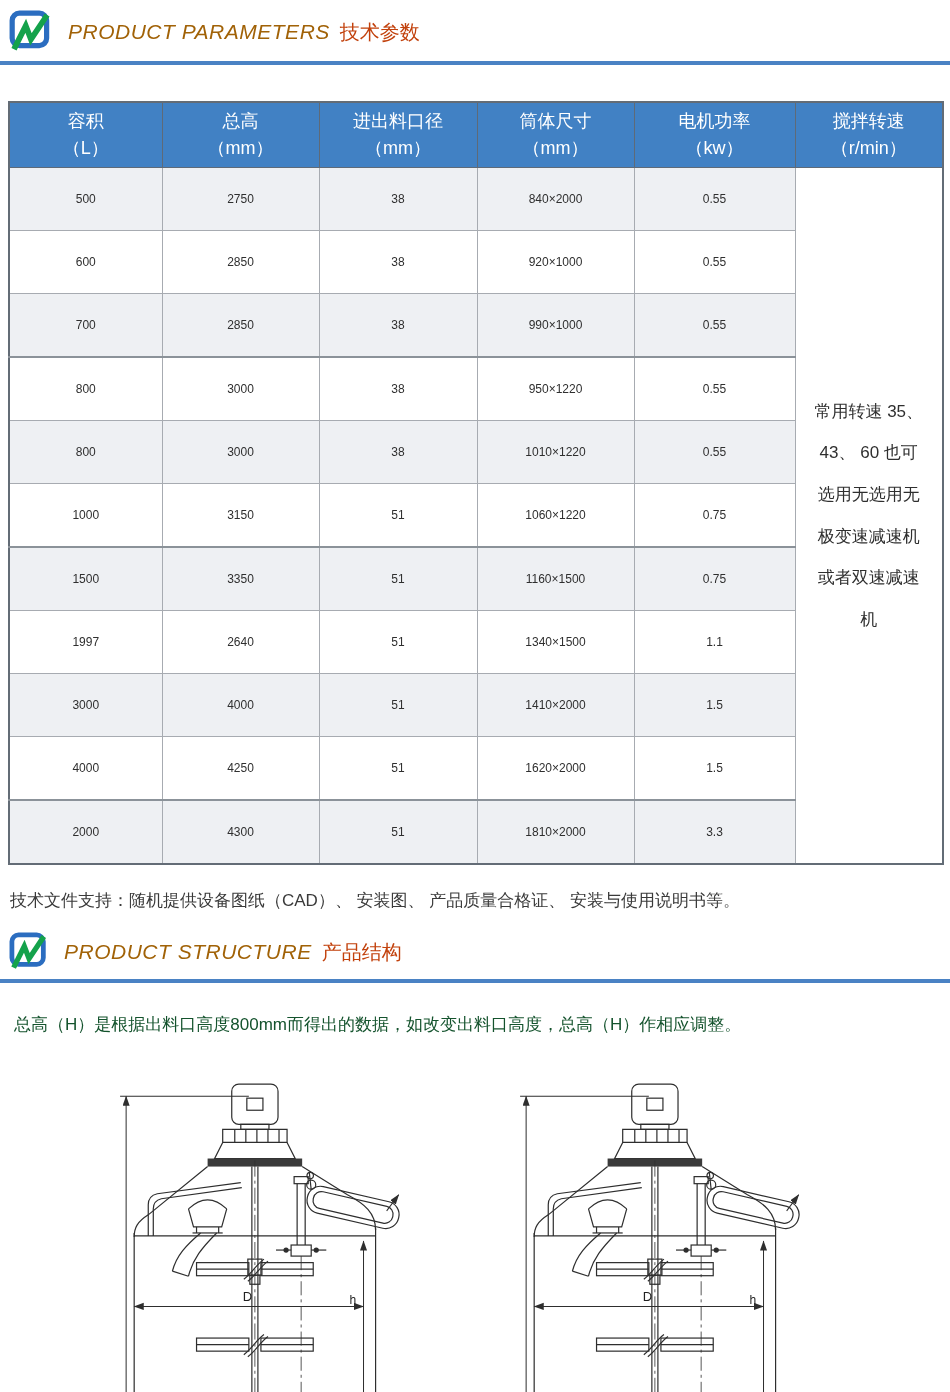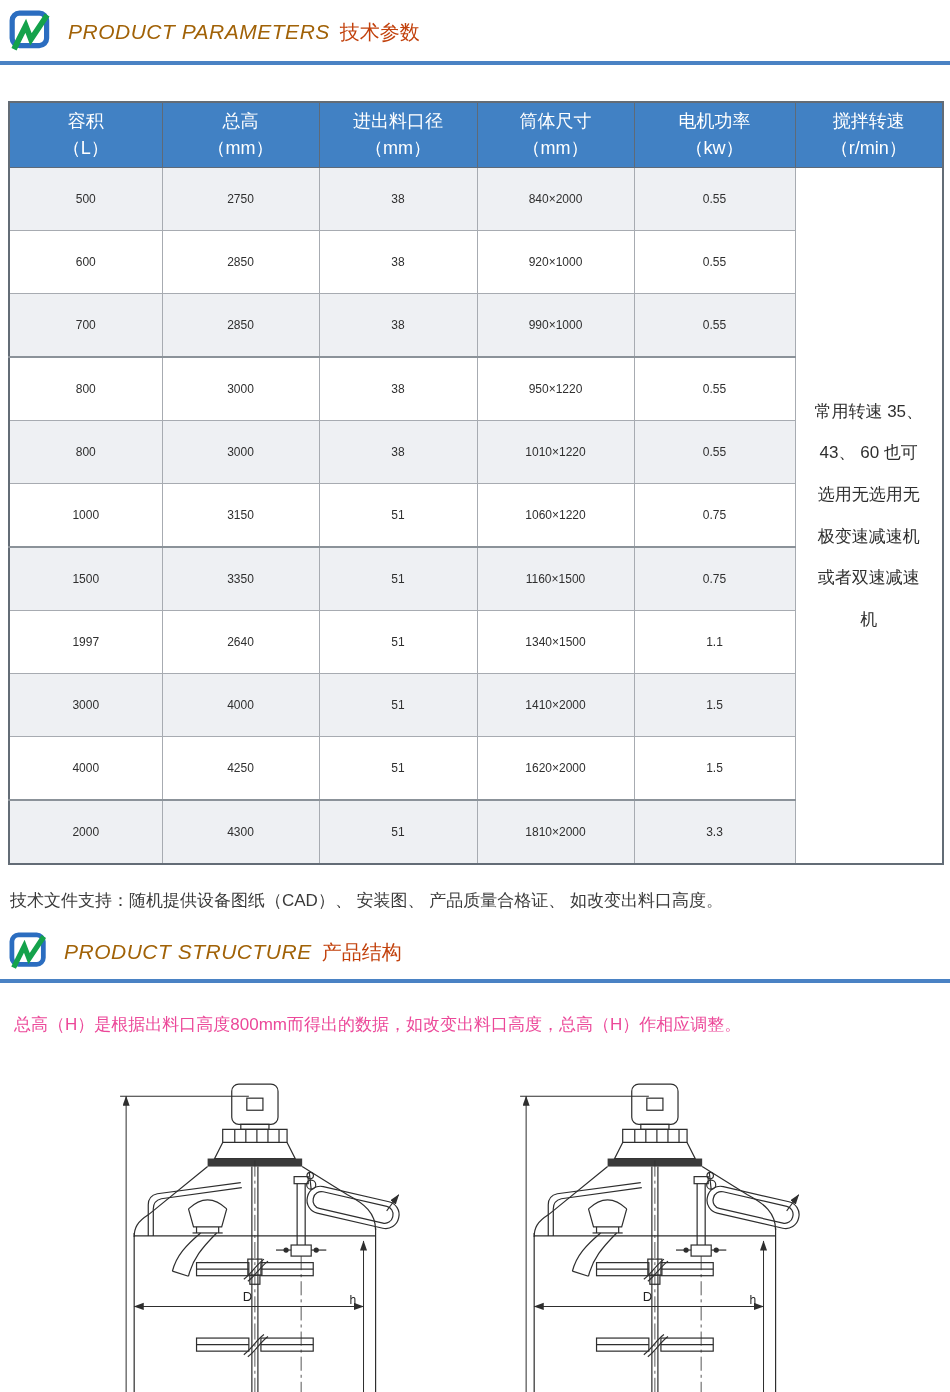--- a/index.html
+++ b/index.html
@@ -22,21 +22,21 @@
      border:1px solid #5e6a78;padding:0;line-height:1.5;}
   th div{text-align:center;}
   td{border:1px solid #a7abb1;text-align:center;font-size:12px;color:#2f2f2f;
      height:38px;padding:12px;}
   tbody tr:nth-child(odd){background:#eef0f3;}
   tbody tr:nth-child(3) td,tbody tr:nth-child(6) td,tbody tr:nth-child(10) td{border-bottom:2px solid #8b9299;}
   td.merged{background:#fff;font-size:17px;line-height:2.45;padding:0 16px;vertical-align:middle;}
   
   .support-note{margin:24px 10px 0 10px;font-size:17px;color:#3a3a3a;}
   .sec2{margin-top:20px;}
-  .red-note{margin:30px 14px 0 14px;font-size:17px;color:#ec4899;}
+  .red-note{margin:30px 14px 0 14px;font-size:17px;color:#14532d;}
   
   .diagrams{display:flex;justify-content:center;gap:58px;margin-top:36px;}
   .tank{width:342px;height:508px;}
   .hidden-defs{position:absolute;width:0;height:0;overflow:hidden;}
 </style>
 </head>
 <body>
 
 <svg class="hidden-defs" aria-hidden="true">
   <defs>
@@ -287,21 +287,21 @@
       <tr>
         <td>2000</td>
         <td>4300</td>
         <td>51</td>
         <td>1810×2000</td>
         <td>3.3</td>
       </tr>
     </tbody>
 </table>
 
-<div class="support-note">技术文件支持：随机提供设备图纸（CAD）、 安装图、 产品质量合格证、 如改变出料口高度。</div>
+<div class="support-note">技术文件支持：随机提供设备图纸（CAD）、 安装图、 产品质量合格证、 安装与使用说明书等。</div>
 
 <div class="section-header sec2">
   <svg class="logo small">
       <use href="#logo-sym"></use>
     </svg>
   <span class="title-en">PRODUCT STRUCTURE</span>
   <span class="title-zh">产品结构</span>
 </div>
 <div class="rule"></div>
 

